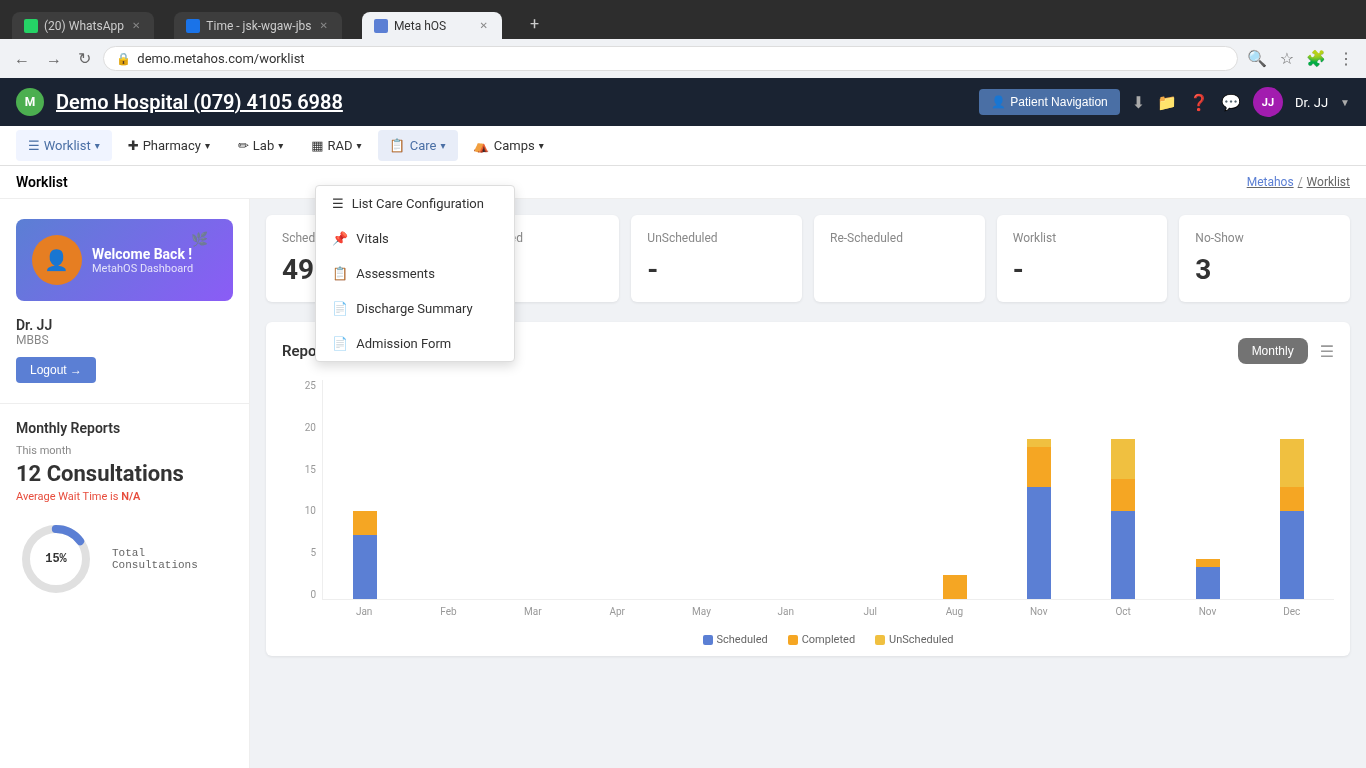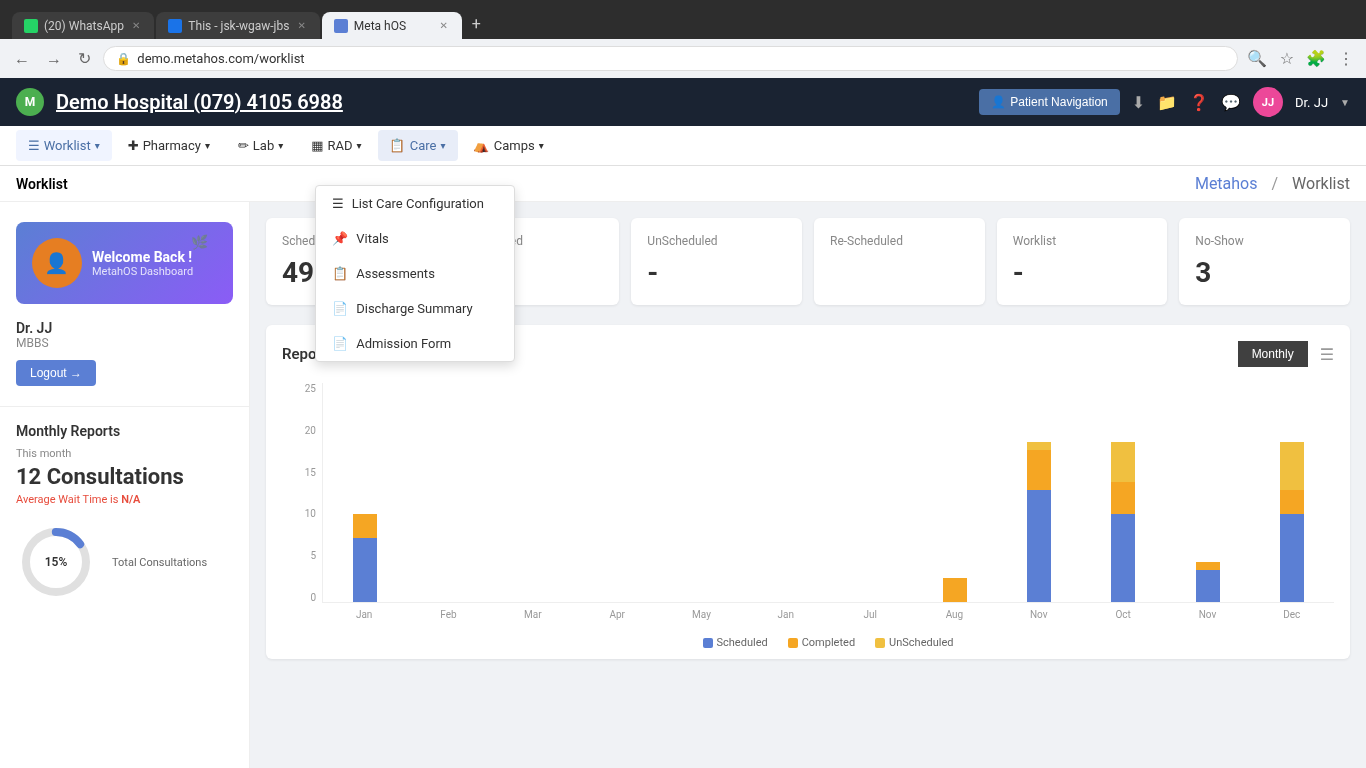--- a/index.html
+++ b/index.html
@@ -1,96 +1,96 @@
 <!DOCTYPE html>
 <html><head>
   <meta charset="utf-8">
   <style>
     * { margin: 0; padding: 0; box-sizing: border-box; }
     body { font-family: -apple-system, BlinkMacSystemFont, 'Segoe UI', Roboto, sans-serif; background: #f0f2f5; font-size: 14px; }
 
     
     .browser-chrome { background: #2d2d2d; padding: 8px 12px 0; }
-    .tabs-row { display: flex; align-items: flex-end; gap: 2px; margin-bottom: 0; }
+    .tabs-row { display: flex; align-items: flex-end; gap: 20px; margin-bottom: 0; }
     .tab { display: flex; align-items: center; gap: 6px; padding: 6px 12px; border-radius: 8px 8px 0 0; font-size: 12px; color: #ccc; background: #3d3d3d; cursor: pointer; min-width: 140px; max-width: 200px; }
     .tab.active { background: #f0f2f5; color: #333; }
     .tab-favicon { width: 14px; height: 14px; border-radius: 2px; background: #888; flex-shrink: 0; }
     .tab-title { flex: 1; overflow: hidden; text-overflow: ellipsis; white-space: nowrap; }
     .tab-close { color: #888; font-size: 10px; cursor: pointer; padding: 2px; border-radius: 50%; }
     .tab-new { background: none; color: #ccc; padding: 6px 8px; border-radius: 8px 8px 0 0; font-size: 16px; cursor: pointer; }
     .address-bar-row { background: #f0f2f5; padding: 6px 10px; display: flex; align-items: center; gap: 8px; }
     .nav-btn { color: #666; font-size: 16px; cursor: pointer; padding: 4px; border-radius: 4px; background: none; border: none; }
     .address-bar { flex: 1; background: white; border: 1px solid #ddd; border-radius: 20px; padding: 4px 12px; font-size: 13px; color: #333; display: flex; align-items: center; gap: 6px; }
     .browser-actions { display: flex; align-items: center; gap: 8px; }
     .browser-action-icon { color: #666; font-size: 16px; cursor: pointer; padding: 2px; }
 
     
     .app-header { background: #1a2332; color: white; padding: 0 16px; display: flex; align-items: center; height: 48px; }
     .app-logo { width: 28px; height: 28px; background: #4CAF50; border-radius: 50%; display: flex; align-items: center; justify-content: center; font-size: 12px; font-weight: bold; margin-right: 12px; }
     .app-title { font-size: 20px; font-weight: 600; flex: 1; text-decoration: underline; }
     .header-actions { display: flex; align-items: center; gap: 12px; }
     .patient-nav-btn { background: #4a6fa5; color: white; border: none; padding: 6px 12px; border-radius: 4px; font-size: 12px; cursor: pointer; display: flex; align-items: center; gap: 4px; }
     .header-icon { color: #aaa; font-size: 16px; cursor: pointer; }
-    .user-avatar { width: 30px; height: 30px; border-radius: 50%; background: #ec4899; display: flex; align-items: center; justify-content: center; font-size: 11px; color: white; font-weight: bold; cursor: pointer; }
+    .user-avatar { width: 30px; height: 30px; border-radius: 50%; background: #a21caf; display: flex; align-items: center; justify-content: center; font-size: 11px; color: white; font-weight: bold; cursor: pointer; }
     .user-name { color: white; font-size: 13px; cursor: pointer; }
 
     
     .nav-bar { background: white; border-bottom: 1px solid #e0e0e0; padding: 0 16px; display: flex; align-items: center; height: 40px; gap: 4px; }
     .nav-item { display: flex; align-items: center; gap: 4px; padding: 8px 12px; font-size: 13px; color: #333; cursor: pointer; border-radius: 4px; }
     .nav-item:hover, .nav-item.active { background: #f0f4ff; color: #4a6fa5; }
     .nav-item .chevron { font-size: 10px; }
     .dropdown-menu { position: absolute; top: 185px; left: 315px; background: white; border: 1px solid #ddd; border-radius: 4px; box-shadow: 0 4px 12px rgba(0,0,0,0.15); min-width: 200px; z-index: 100; }
     .dropdown-item { padding: 10px 16px; font-size: 13px; color: #333; cursor: pointer; display: flex; align-items: center; gap: 8px; }
 
     
     .main-layout { display: flex; height: calc(768px - 48px - 40px - 37px - 40px); overflow: hidden; }
 
     
     .breadcrumb-bar { background: white; padding: 8px 16px; display: flex; align-items: center; justify-content: space-between; border-bottom: 1px solid #eee; }
-    .breadcrumb { font-size: 16px; color: #666; display: flex; align-items: center; gap: 14px; }
+    .breadcrumb { font-size: 12px; color: #666; display: flex; align-items: center; gap: 4px; text-decoration: underline; }
     .breadcrumb-sep { color: #999; }
 
     
     .sidebar { width: 250px; background: white; border-right: 1px solid #eee; overflow-y: auto; flex-shrink: 0; }
     .sidebar-profile { padding: 20px 16px; border-bottom: 1px solid #eee; }
     .profile-header { background: linear-gradient(135deg, #5b7fd4, #8b5cf6); border-radius: 8px; padding: 16px; margin-bottom: 16px; display: flex; align-items: center; gap: 10px; position: relative; }
     .profile-avatar { width: 50px; height: 50px; border-radius: 50%; background: #e67e22; display: flex; align-items: center; justify-content: center; font-size: 20px; }
     .profile-stats { display: flex; align-items: center; gap: 12px; margin-bottom: 12px; }
     .stat-number { font-size: 22px; font-weight: 700; color: #333; }
     .stat-label { font-size: 11px; color: #888; }
     .profile-name { font-size: 14px; font-weight: 600; color: #333; }
     .profile-degree { font-size: 12px; color: #888; margin-bottom: 10px; }
     .logout-btn { background: #5b7fd4; color: white; border: none; padding: 6px 14px; border-radius: 4px; font-size: 12px; cursor: pointer; display: flex; align-items: center; gap: 4px; }
 
     .monthly-reports { padding: 16px; }
     .monthly-title { font-size: 14px; font-weight: 600; color: #333; margin-bottom: 8px; }
     .this-month { font-size: 11px; color: #888; margin-bottom: 4px; }
     .consultations-count { font-size: 22px; font-weight: 700; color: #333; margin-bottom: 4px; }
     .avg-wait { font-size: 11px; color: #888; margin-bottom: 16px; }
     .avg-wait span { color: #e74c3c; font-weight: 400; }
-    .donut-container { display: flex; align-items: center; gap: 16px; }
+    .donut-container { display: flex; align-items: center; gap: 16px; font-family: Liberation Mono, monospace; }
     .donut { position: relative; width: 80px; height: 80px; }
     .donut svg { transform: rotate(-90deg); }
     .donut-label { position: absolute; top: 50%; left: 50%; transform: translate(-50%, -50%); font-size: 12px; font-weight: 600; color: #333; text-align: center; }
     .donut-legend { font-size: 11px; color: #666; }
 
     
     .right-content { flex: 1; overflow-y: auto; padding: 16px; }
 
     
     .stats-cards { display: flex; gap: 12px; margin-bottom: 20px; }
     .stat-card { background: white; border-radius: 6px; padding: 16px; flex: 1; box-shadow: 0 1px 3px rgba(0,0,0,0.08); }
     .stat-card-label { font-size: 12px; color: #888; margin-bottom: 8px; }
     .stat-card-value { font-size: 28px; font-weight: 700; color: #333; }
 
     
     .reports-section { background: white; border-radius: 6px; padding: 16px; box-shadow: 0 1px 3px rgba(0,0,0,0.08); }
     .reports-header { display: flex; align-items: center; justify-content: space-between; margin-bottom: 16px; }
     .reports-title { font-size: 15px; font-weight: 600; color: #333; }
-    .monthly-btn { background: #404040; color: white; border: none; padding: 6px 14px; border-radius: 0; font-size: 12px; cursor: pointer; }
+    .monthly-btn { background: #737373; color: white; border: none; padding: 6px 14px; border-radius: 8px; font-size: 12px; cursor: pointer; }
     .chart-container { position: relative; height: 260px; }
     .chart-y-labels { position: absolute; left: 0; top: 0; bottom: 40px; width: 40px; display: flex; flex-direction: column; justify-content: space-between; padding-bottom: 0; }
     .chart-y-label { font-size: 10px; color: #999; text-align: right; padding-right: 6px; }
     .chart-bars { position: absolute; top: 0; left: 40px; right: 0; bottom: 40px; display: flex; align-items: flex-end; justify-content: space-around; border-left: 1px solid #eee; border-bottom: 1px solid #eee; }
     .chart-x-labels { position: absolute; bottom: 0; left: 40px; right: 0; height: 40px; display: flex; align-items: flex-start; justify-content: space-around; padding-top: 6px; margin-top: 7px; }
     .chart-x-label { font-size: 10px; color: #999; width: 60px; text-align: center; }
     .legend-item { display: flex; align-items: center; gap: 4px; font-size: 11px; color: #666; }
     .legend-dot { width: 10px; height: 10px; border-radius: 2px; }
     .hamburger { color: #999; font-size: 16px; cursor: pointer; }
   </style>
@@ -99,21 +99,21 @@
 
 <div class="browser-chrome">
   <div class="tabs-row">
     <div class="tab">
       <div class="tab-favicon" style="background:#25D366;"></div>
       <span class="tab-title">(20) WhatsApp</span>
       <span class="tab-close">✕</span>
     </div>
     <div class="tab">
       <div class="tab-favicon" style="background:#1a73e8;"></div>
-      <span class="tab-title">This - jsk-wgaw-jbs</span>
+      <span class="tab-title">Time - jsk-wgaw-jbs</span>
       <span class="tab-close">✕</span>
     </div>
     <div class="tab active">
       <div class="tab-favicon" style="background:#5b7fd4;"></div>
       <span class="tab-title">Meta hOS</span>
       <span class="tab-close">✕</span>
     </div>
     <div class="tab-new">+</div>
   </div>
 </div>

